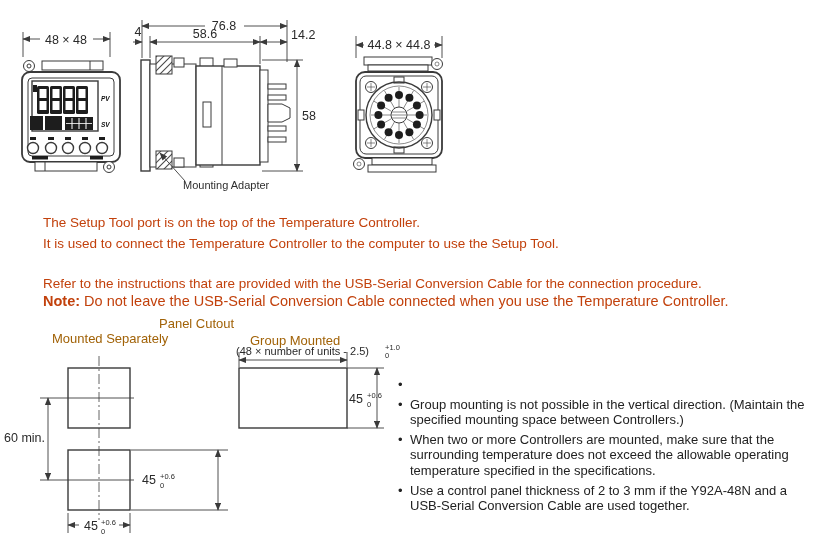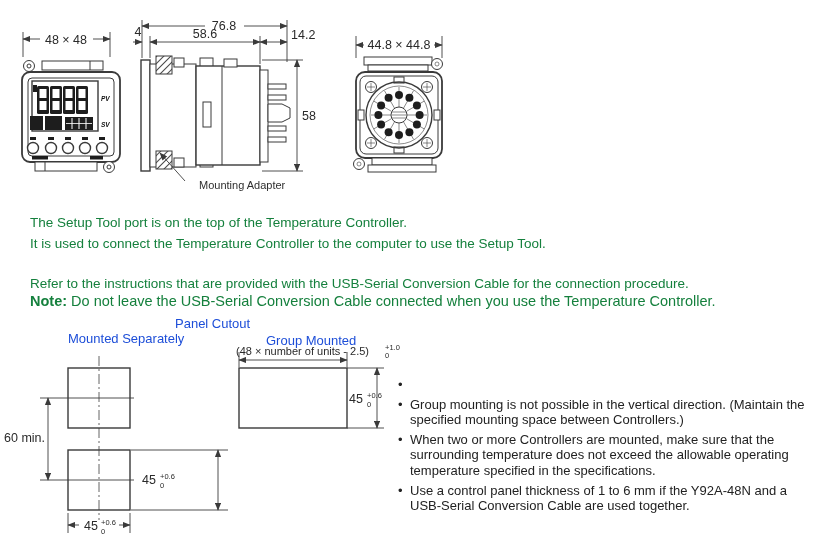--- a/index.html
+++ b/index.html
@@ -16,25 +16,25 @@
   .vthin{stroke-width:.6;}
   .blk{fill:#1d1d1d;stroke:none;}
   .wht{fill:#fff;stroke:none;}
   .dim{fill:none;stroke:#3c3c3c;stroke-width:.9;}
   .cline{fill:none;stroke:#3c3c3c;stroke-width:.8;stroke-dasharray:10 3 2 3;}
   .dimtxt{font:12.5px "Liberation Sans",sans-serif;fill:#2a2a2a;}
   .smtxt{font:11px "Liberation Sans",sans-serif;fill:#2a2a2a;}
   .toltxt{font:7.5px "Liberation Sans",sans-serif;fill:#2a2a2a;}
   .pvtxt{font:italic bold 6.5px "Liberation Sans",sans-serif;fill:#111;}
   
-  .abs{position:absolute;white-space:nowrap;margin-left:16px;}
+  .abs{position:absolute;white-space:nowrap;}
   .caption{font-size:11px;color:#2e2e2e;}
-  .para{left:14px;font-size:13.5px;color:#15803d;}
+  .para{left:43px;font-size:13.5px;color:#c2410c;}
   .note{font-size:14.5px;}
-  .cutlbl{font-size:13px;color:#1d4ed8;}
+  .cutlbl{font-size:13px;color:#a16207;}
   .bullets{position:absolute;left:398px;top:377px;width:414px;font-size:13px;
            line-height:15.6px;color:#222;}
   .bullet-item{display:flex;margin-bottom:4px;}
   .bullet-dot{width:12px;flex:0 0 12px;}
 </style>
 </head>
 <body>
 
 <div class="canvas">
 
@@ -300,17 +300,17 @@
     <div class="bullet-item">
       <span class="bullet-dot">•</span>
       <span>Group mounting is not possible in the vertical direction. (Maintain the specified mounting space between Controllers.)</span>
     </div>
     <div class="bullet-item">
       <span class="bullet-dot">•</span>
       <span>When two or more Controllers are mounted, make sure that the surrounding temperature does not exceed the allowable operating temperature specified in the specifications.</span>
     </div>
     <div class="bullet-item">
       <span class="bullet-dot">•</span>
-      <span>Use a control panel thickness of 1 to 6 mm if the Y92A-48N and a USB-Serial Conversion Cable are used together.</span>
+      <span>Use a control panel thickness of 2 to 3 mm if the Y92A-48N and a USB-Serial Conversion Cable are used together.</span>
     </div>
   </div>
 
 </div>
 
 </body></html>

